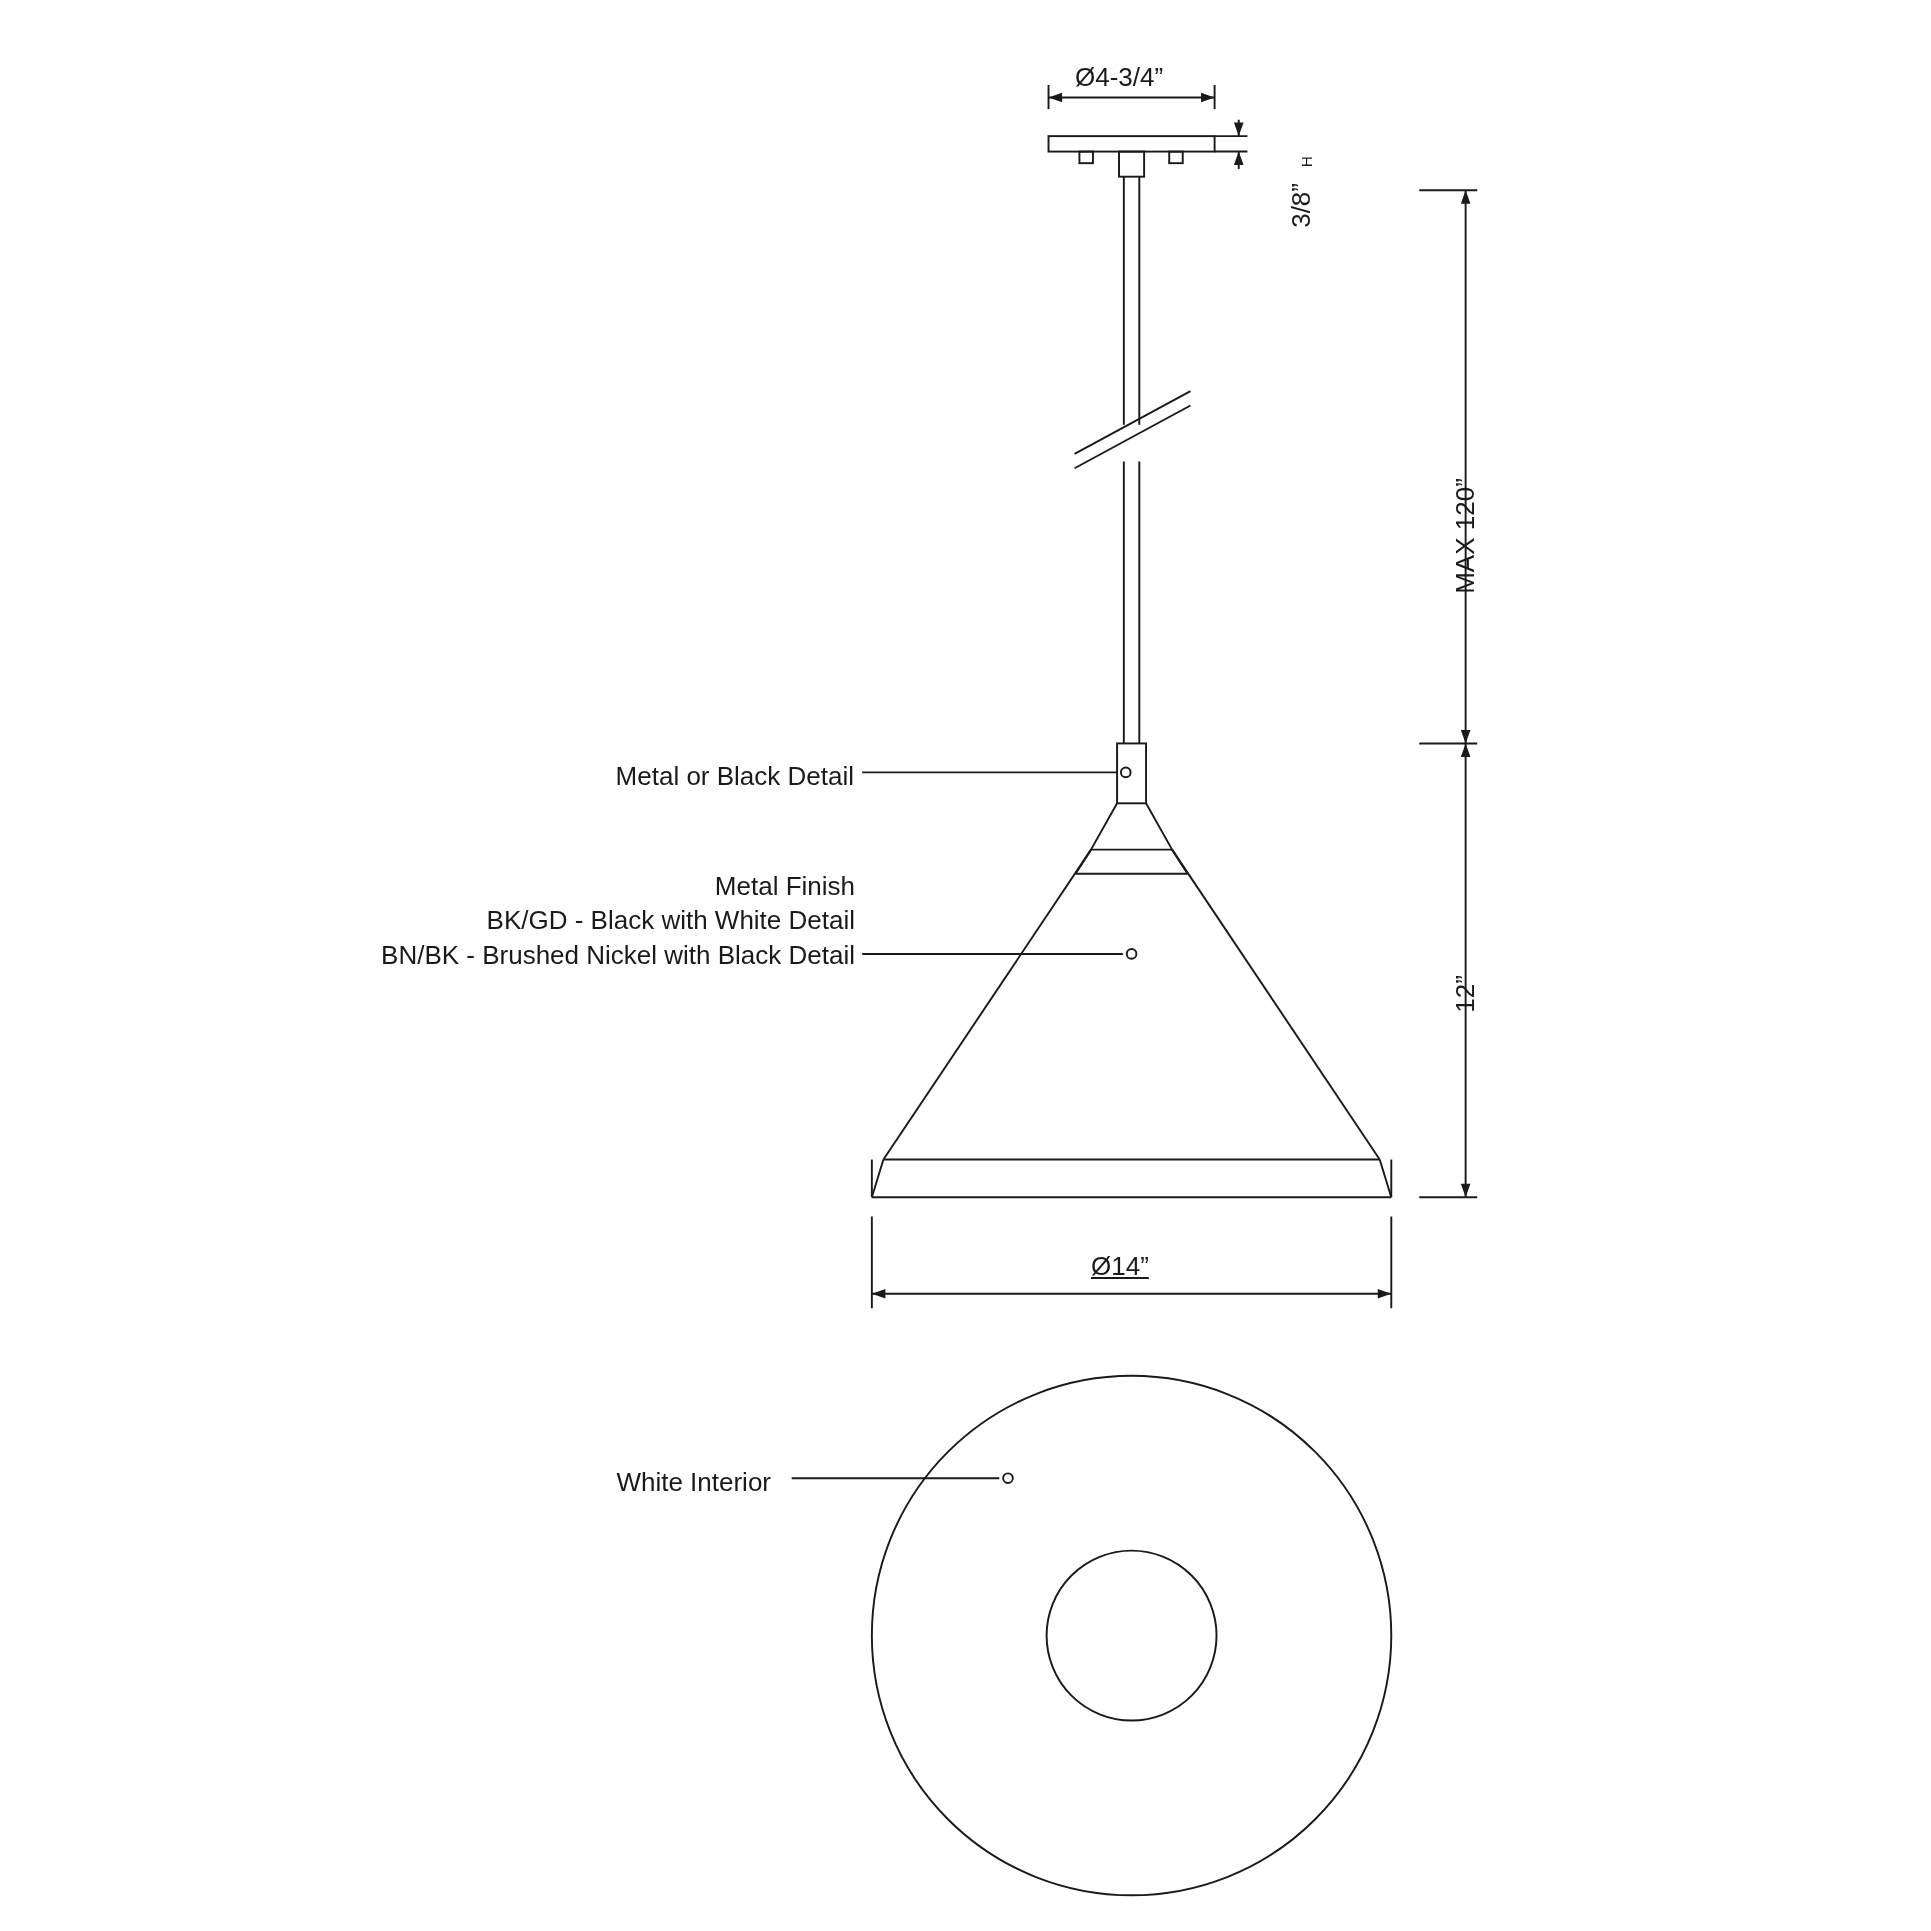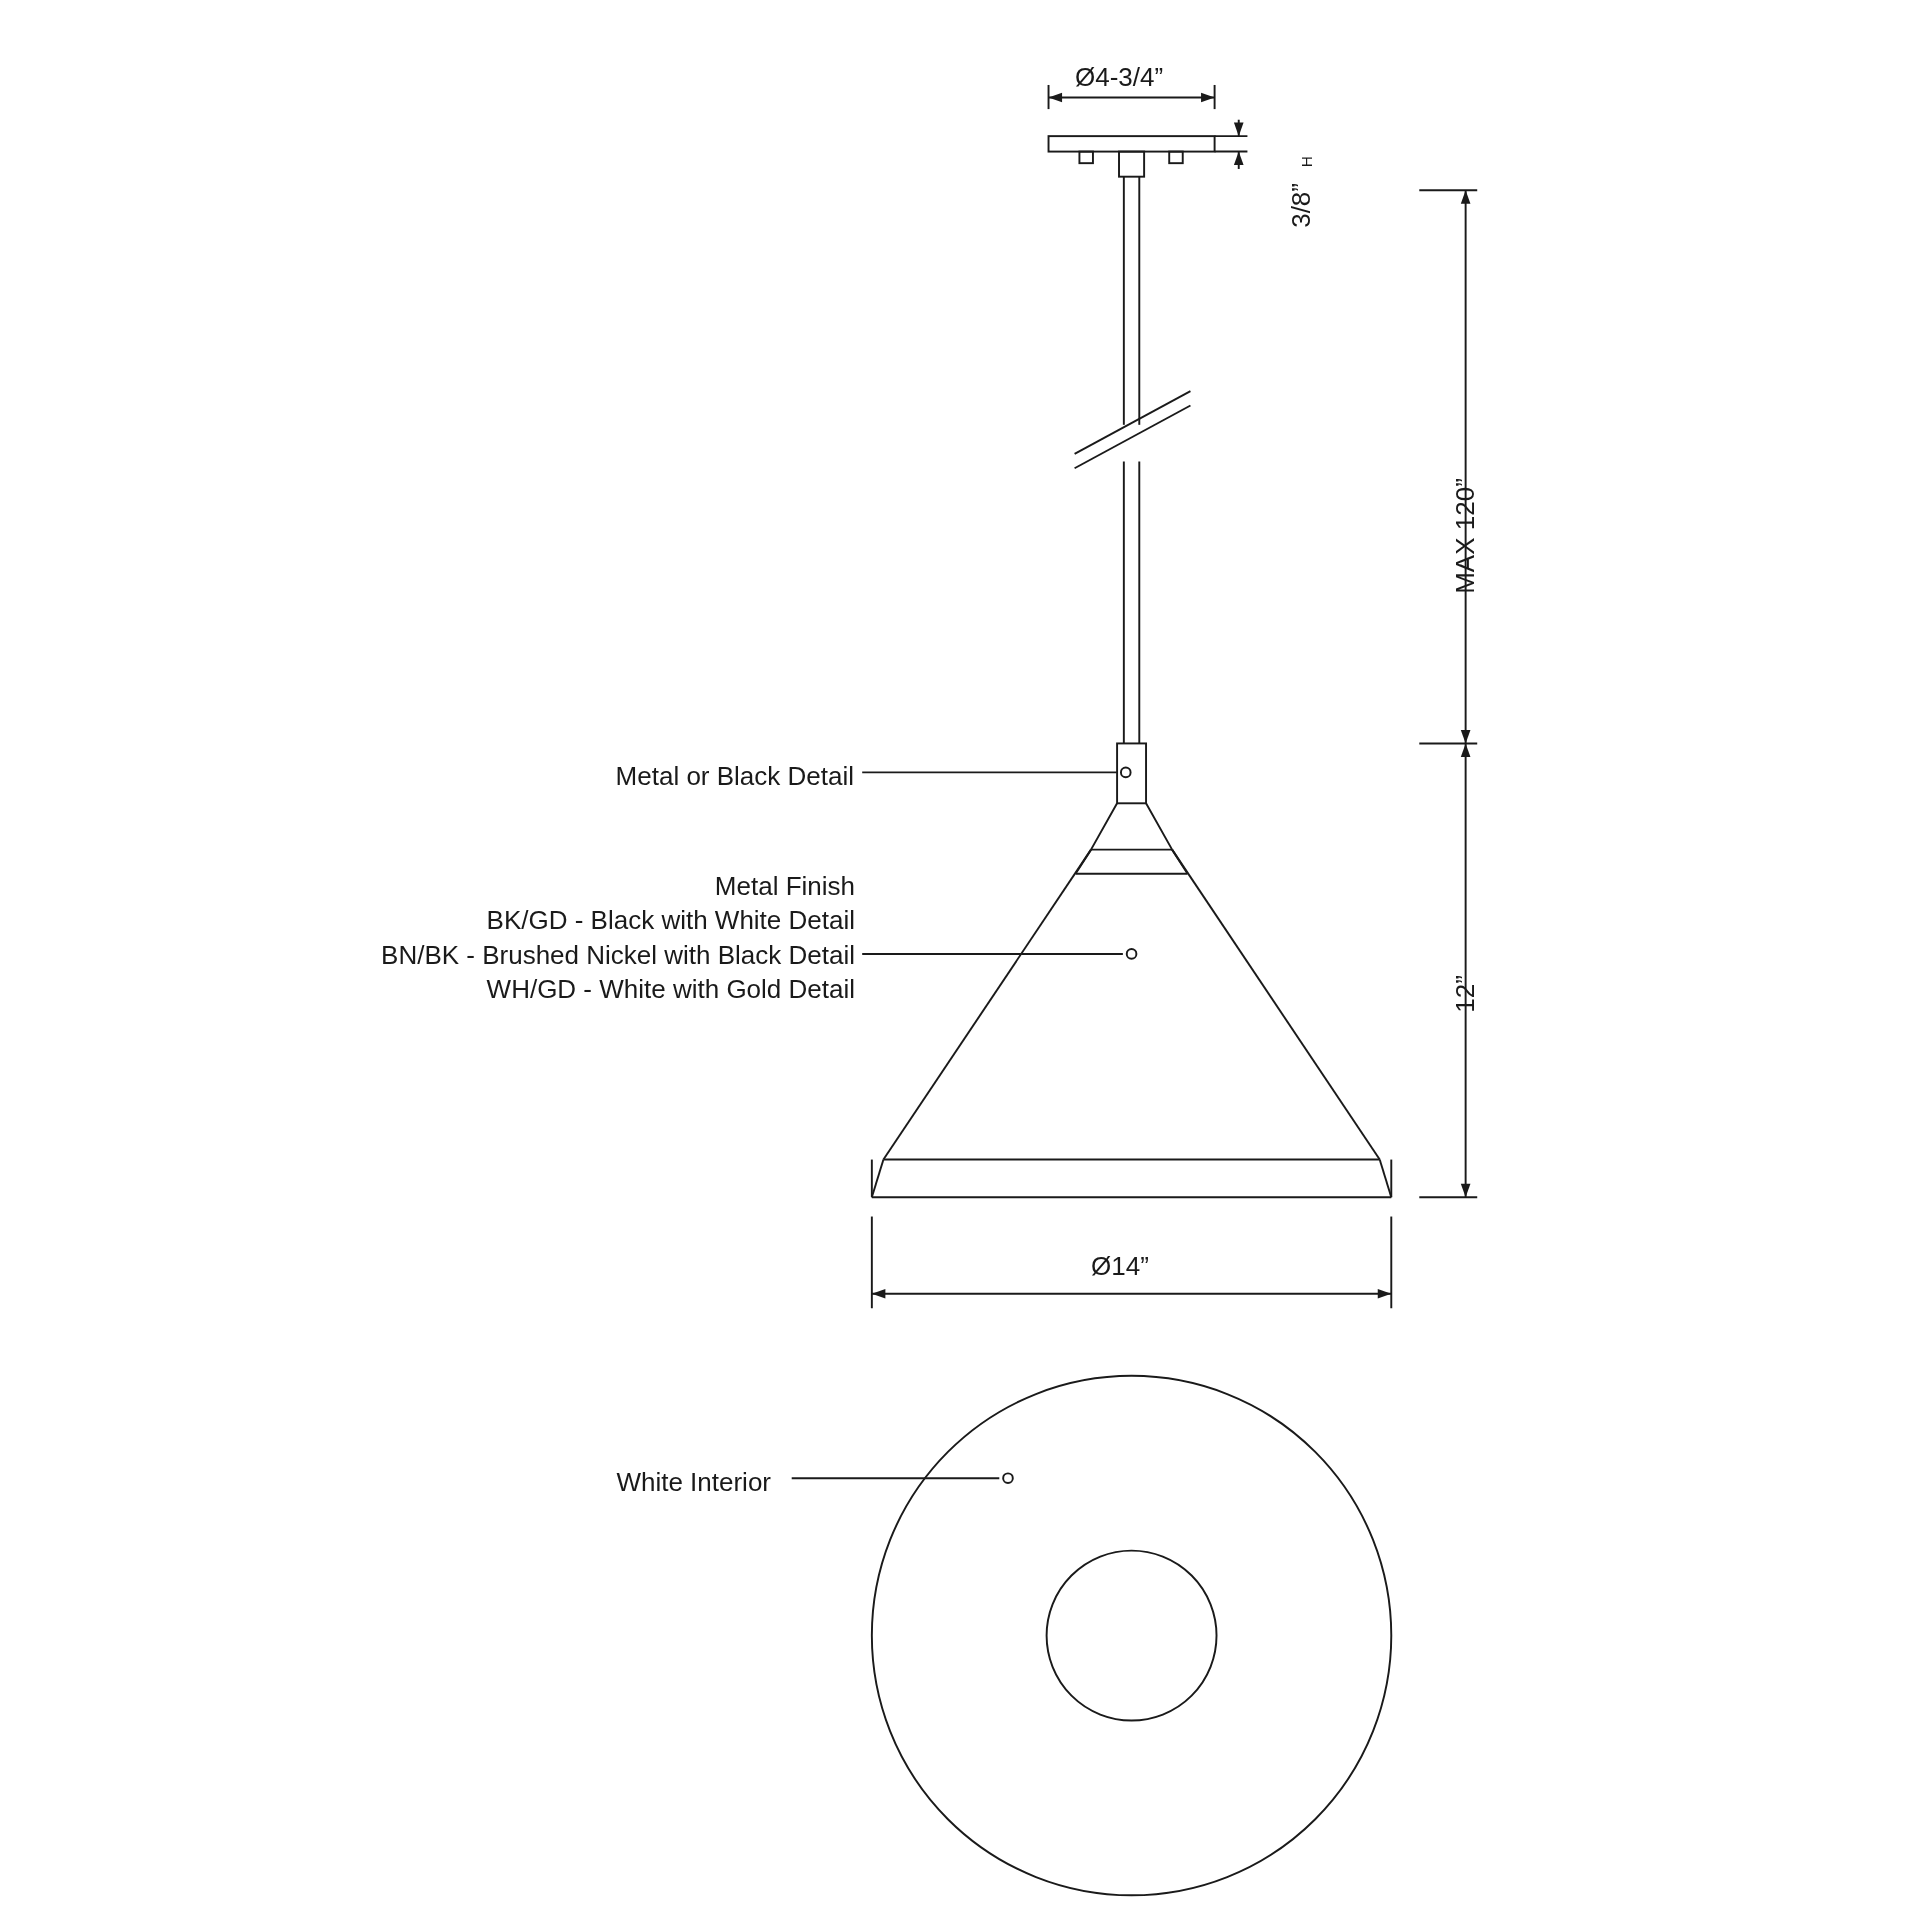--- a/index.html
+++ b/index.html
@@ -158,27 +158,26 @@
   <div class="lbl" style="left:1075px; top:60px;">Ø4-3/4”</div>
 
   <div class="lbl rot90" style="left:1284px; top:183px; transform: rotate(-90deg) translate(-100%, 0);">3/8”</div>
 
   <div class="lbl tiny rot90" style="left:1297px; top:156px; transform: rotate(-90deg) translate(-100%, 0);">H</div>
 
   <div class="lbl rot90" style="left:1448px; top:536px; transform: rotate(-90deg) translate(-50%, 0);">MAX 120”</div>
 
   <div class="lbl rot90" style="left:1448px; top:994px; transform: rotate(-90deg) translate(-50%, 0);">12”</div>
 
-  <div class="lbl" style="left:1091px; top:1249px;">Ø14”</div>
+  <div class="lbl" style="left:1091px; top:1249px;text-decoration:underline;">Ø14”</div>
 
   <div class="lbl lbl-right" style="left:275px; top:759px; width:579px;">Metal or Black Detail</div>
 
   <div class="lbl lbl-right" style="left:179px; top:869px; width:676px;text-align:right;">
     <div>Metal Finish</div>
     <div>BK/GD - Black with White Detail</div>
     <div>BN/BK - Brushed Nickel with Black Detail</div>
-    <div>WH/GD - White with Gold Detail</div>
   </div>
 
   <div class="lbl lbl-right" style="left:192px; top:1465px; width:579px;">White Interior</div>
 
 </div>
 
 
 </body></html>

